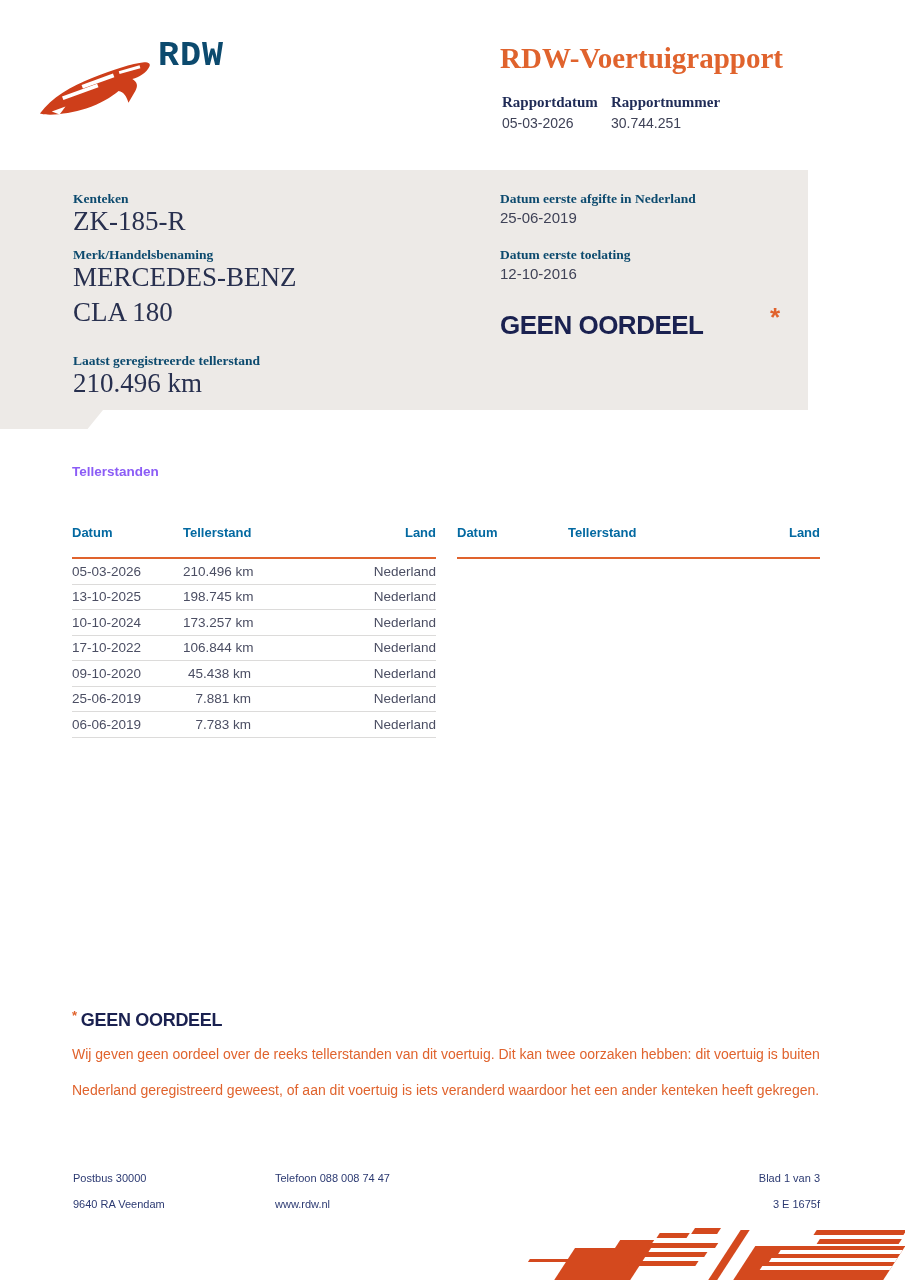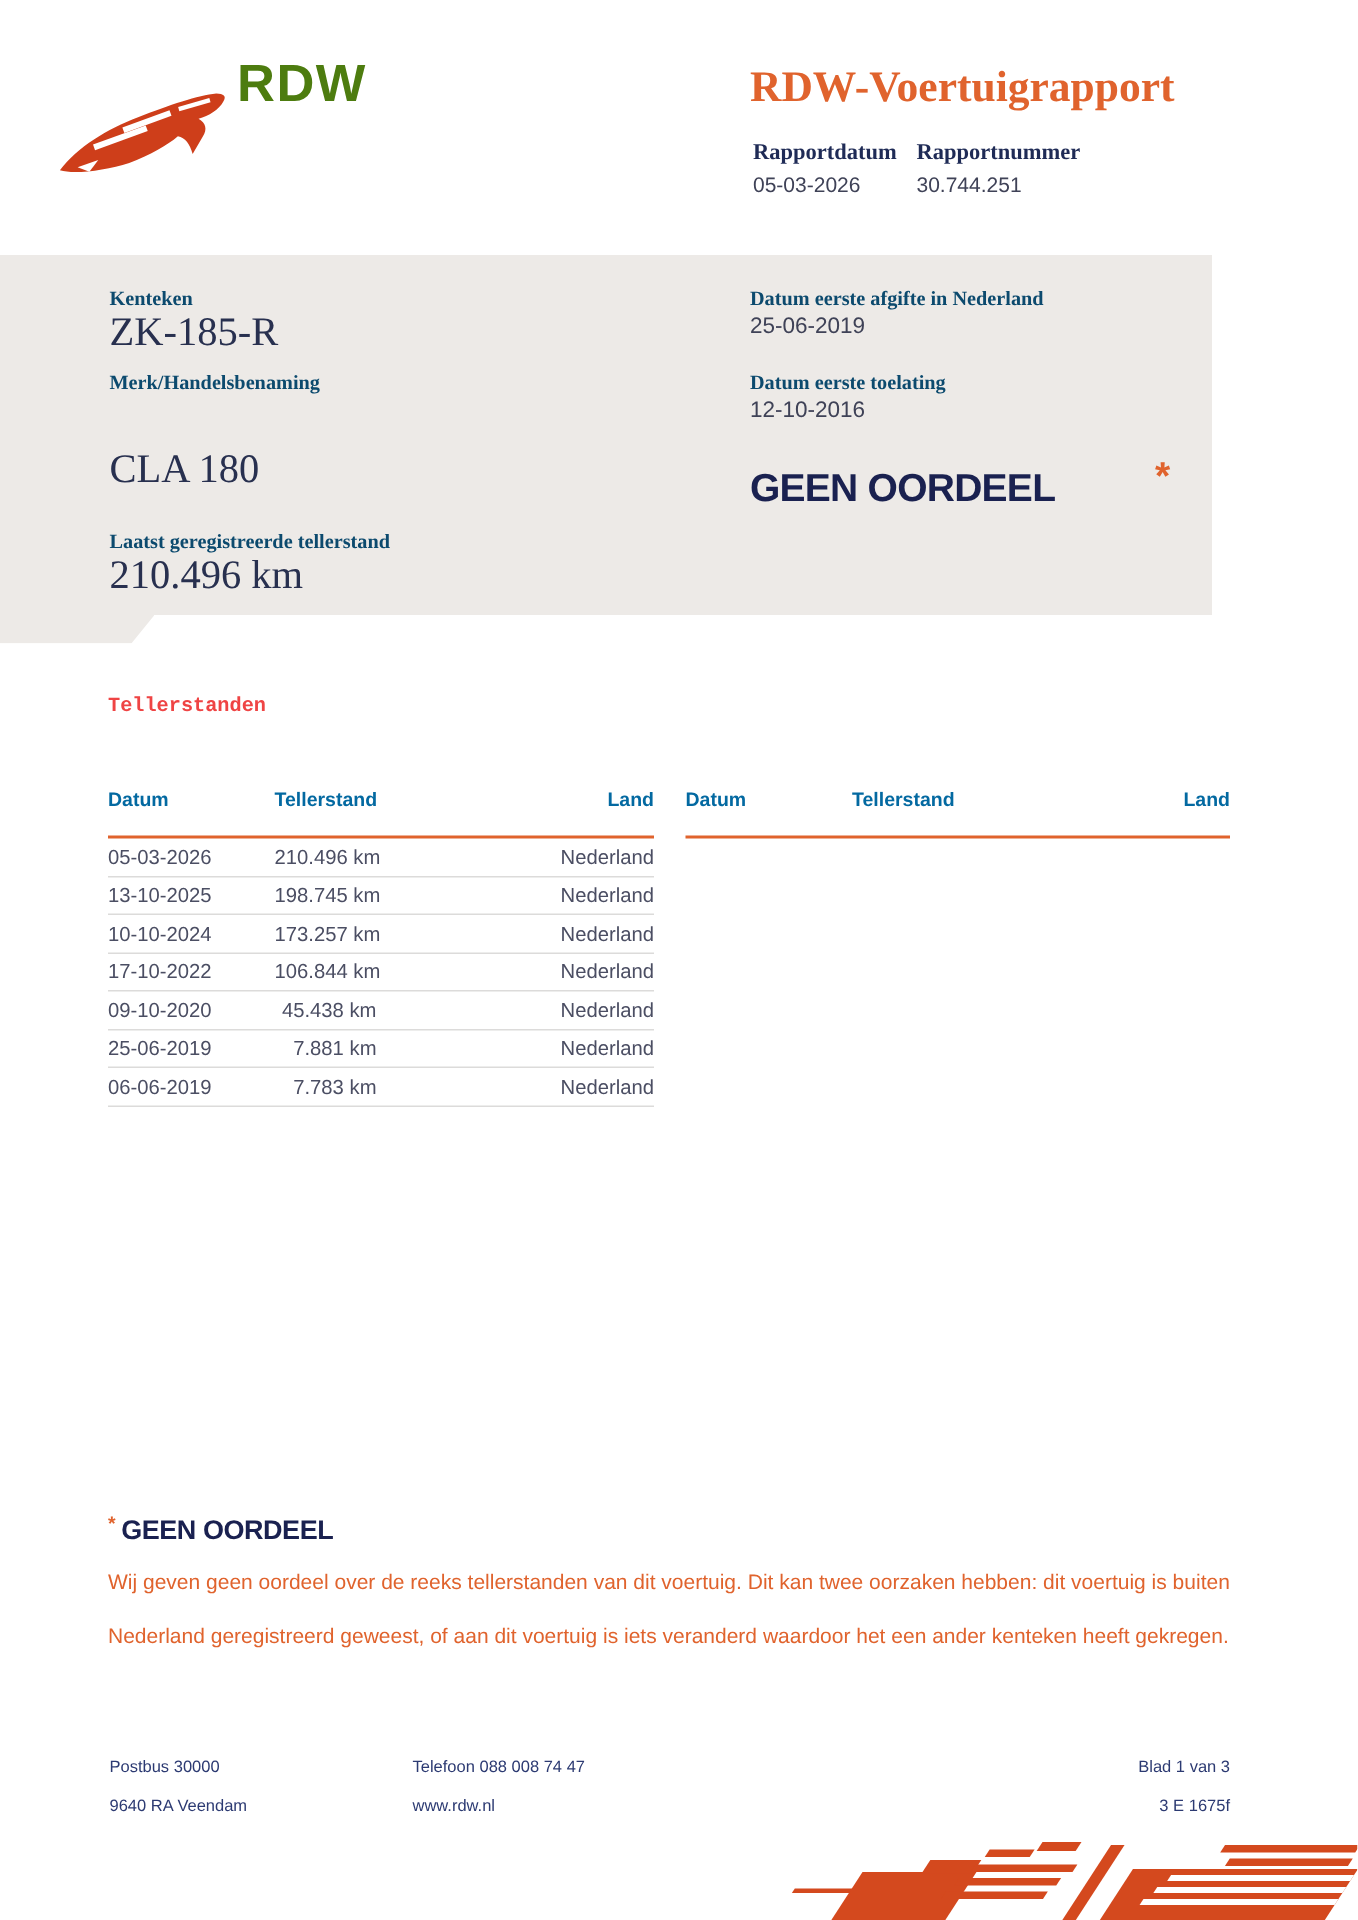--- a/index.html
+++ b/index.html
@@ -8,22 +8,22 @@
     background:#ffffff;
     font-family:"Liberation Sans","DejaVu Sans",sans-serif;
     position:relative;
     overflow:hidden;
   }
 
   
   .logo-feather{position:absolute;left:36px;top:48px;width:118px;height:72px;}
   .logo-text{
     position:absolute;left:158px;top:36px;
-    font-family:Liberation Sans, sans-serif;
-    font-weight:bold;font-size:35px;color:#4d7c0f;letter-spacing:1px;
+    font-family:Liberation Mono, monospace;
+    font-weight:bold;font-size:35px;color:#0c4a6e;letter-spacing:1px;
   }
   .report-title{
     position:absolute;left:500px;top:42px;
     font-family:"Liberation Serif","DejaVu Serif",serif;
     font-weight:bold;font-size:29px;color:#E0632D;
   }
   .meta-label{
     position:absolute;top:94px;
     font-family:"Liberation Serif","DejaVu Serif",serif;
     font-weight:bold;font-size:15px;color:#1F2B56;
@@ -62,22 +62,22 @@
     font-weight:bold;font-size:26px;color:#1A2150;letter-spacing:-0.5px;
   }
   .verdict-star{
     position:absolute;left:770px;top:132px;
     font-weight:bold;font-size:26px;color:#E0632D;
   }
 
   
   .section-label{
     position:absolute;left:72px;top:464px;
-    font-family:Liberation Mono, monospace;
-    font-weight:bold;font-size:13.5px;color:#ef4444;
+    font-family:Liberation Sans, sans-serif;
+    font-weight:bold;font-size:13.5px;color:#8b5cf6;
   }
   .mtable{position:absolute;top:486px;}
   .mtable.left{left:72px;width:364px;}
   .mtable.right{left:457px;width:363px;}
   .thead{
     display:flex;height:19px;align-items:flex-end;
     border-bottom:2px solid #E0632D;
     font-weight:bold;font-size:13px;color:#0369a1;
     padding-bottom:17px;
     margin-top:35px;
@@ -134,20 +134,21 @@
 <div class="meta-label" style="left:502px;">Rapportdatum</div>
 <div class="meta-label" style="left:611px;">Rapportnummer</div>
 <div class="meta-value" style="left:502px;">05-03-2026</div>
 <div class="meta-value" style="left:611px;">30.744.251</div>
 
 <div class="panel">
   <div class="field-label" style="left:73px;top:21px;">Kenteken</div>
   <div class="field-value-serif" style="left:73px;top:36px;">ZK-185-R</div>
 
   <div class="field-label" style="left:73px;top:77px;font-family:Liberation Serif, serif;">Merk/Handelsbenaming</div>
+  <div class="field-value-serif" style="left:73px;top:92px;">MERCEDES-BENZ</div>
   <div class="field-value-serif" style="left:73px;top:127px;">CLA 180</div>
 
   <div class="field-label" style="left:73px;top:183px;">Laatst geregistreerde tellerstand</div>
   <div class="field-value-serif" style="left:73px;top:198px;">210.496 km</div>
 
   <div class="field-label" style="left:500px;top:21px;">Datum eerste afgifte in Nederland</div>
   <div class="field-value-sans" style="left:500px;top:39px;">25-06-2019</div>
 
   <div class="field-label" style="left:500px;top:77px;">Datum eerste toelating</div>
   <div class="field-value-sans" style="left:500px;top:95px;">12-10-2016</div>

